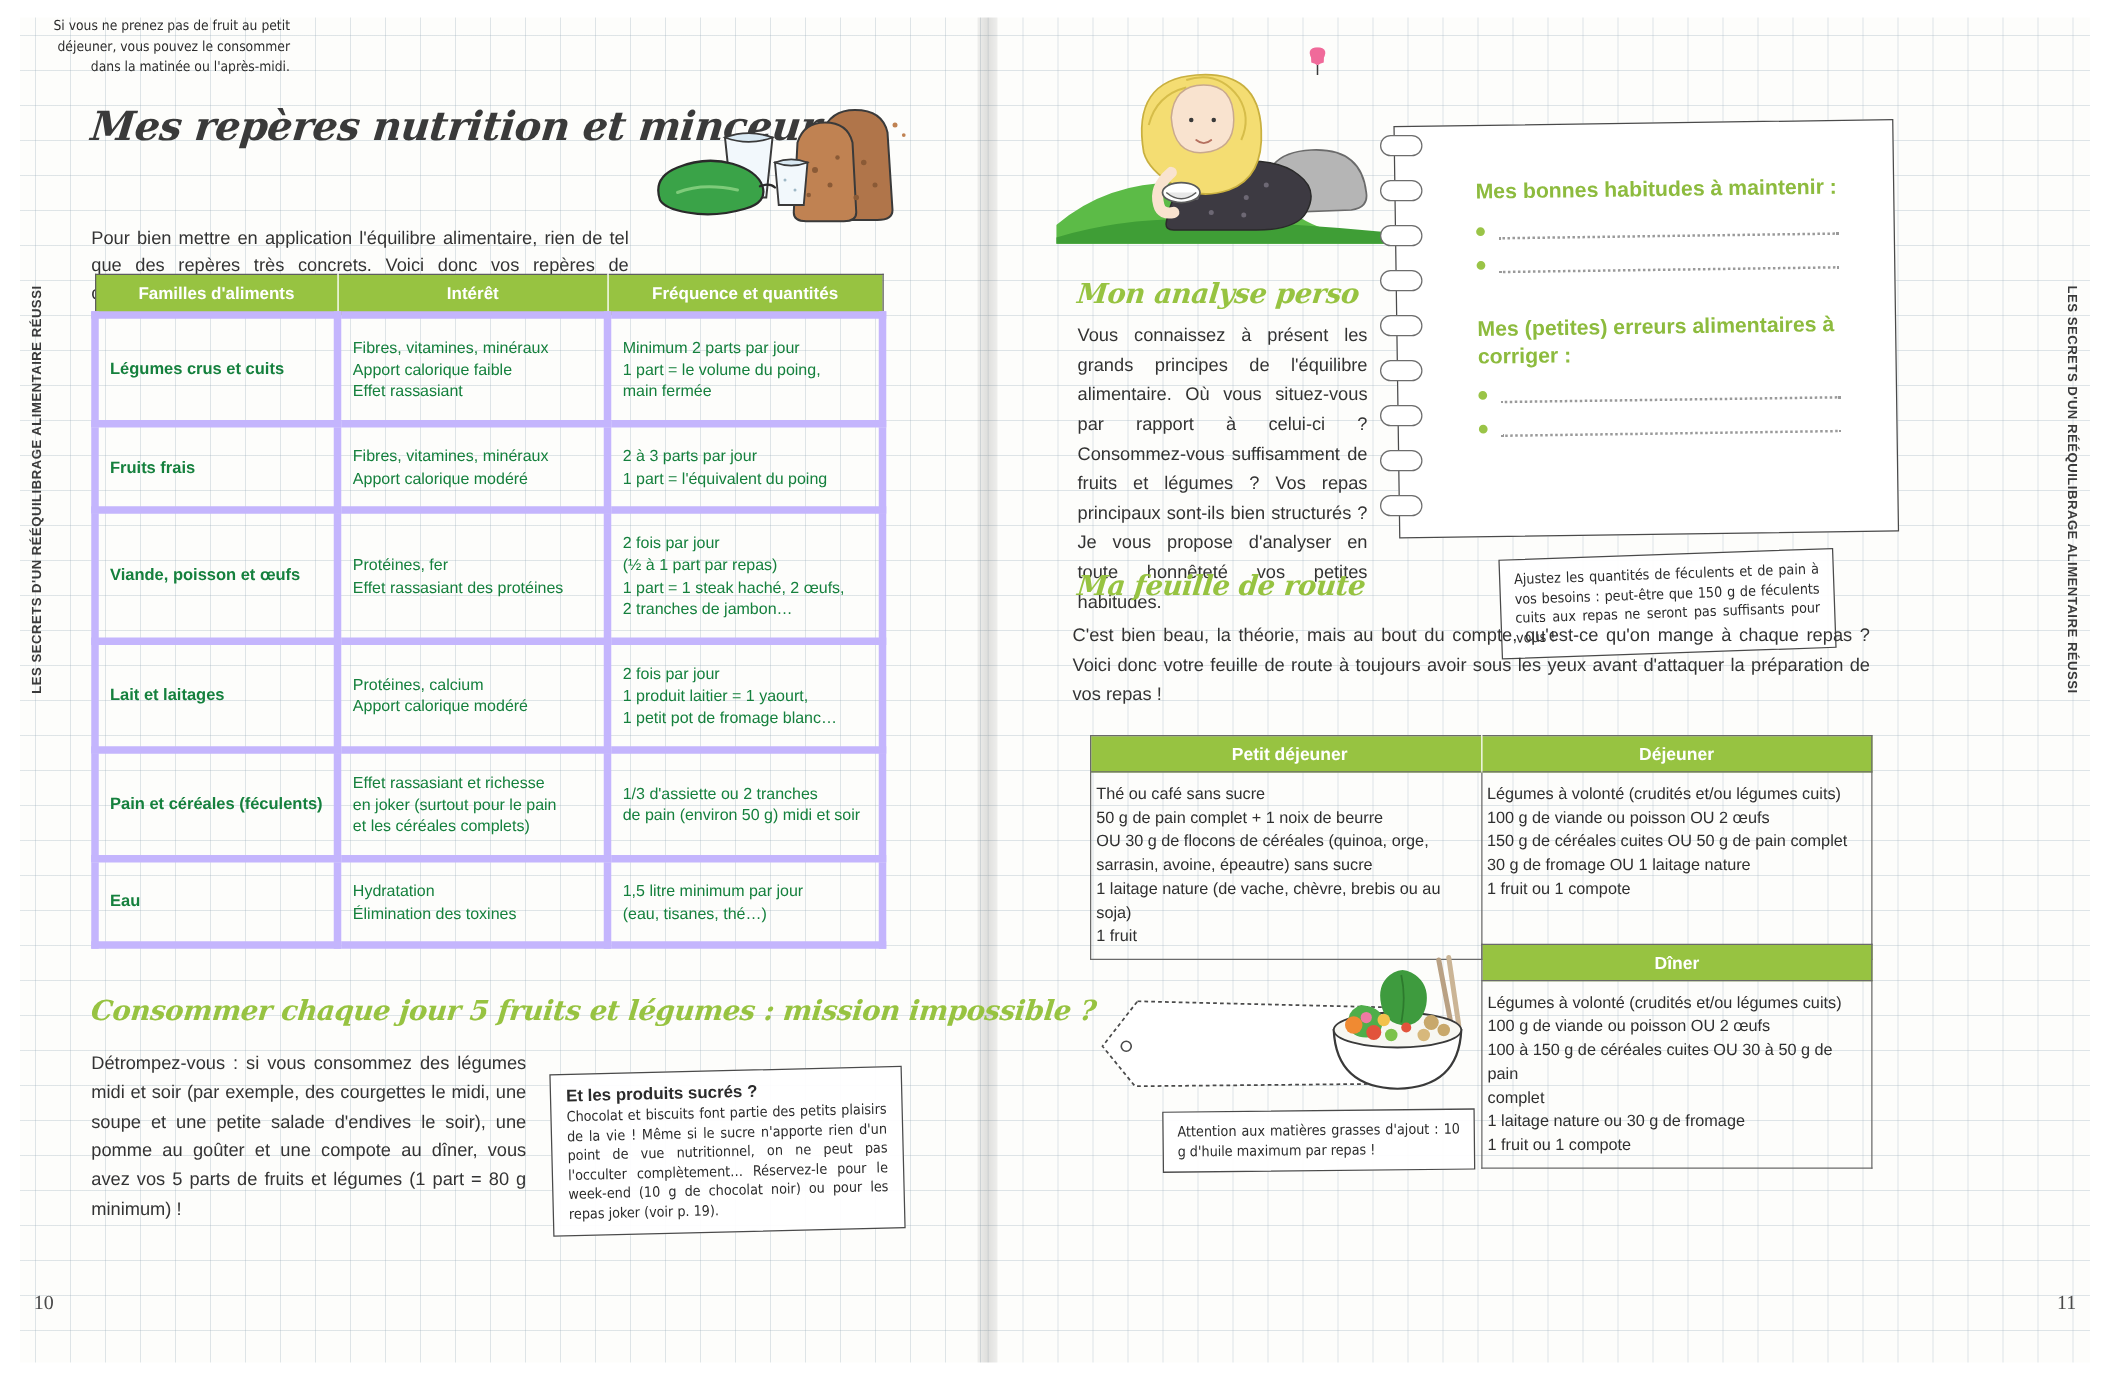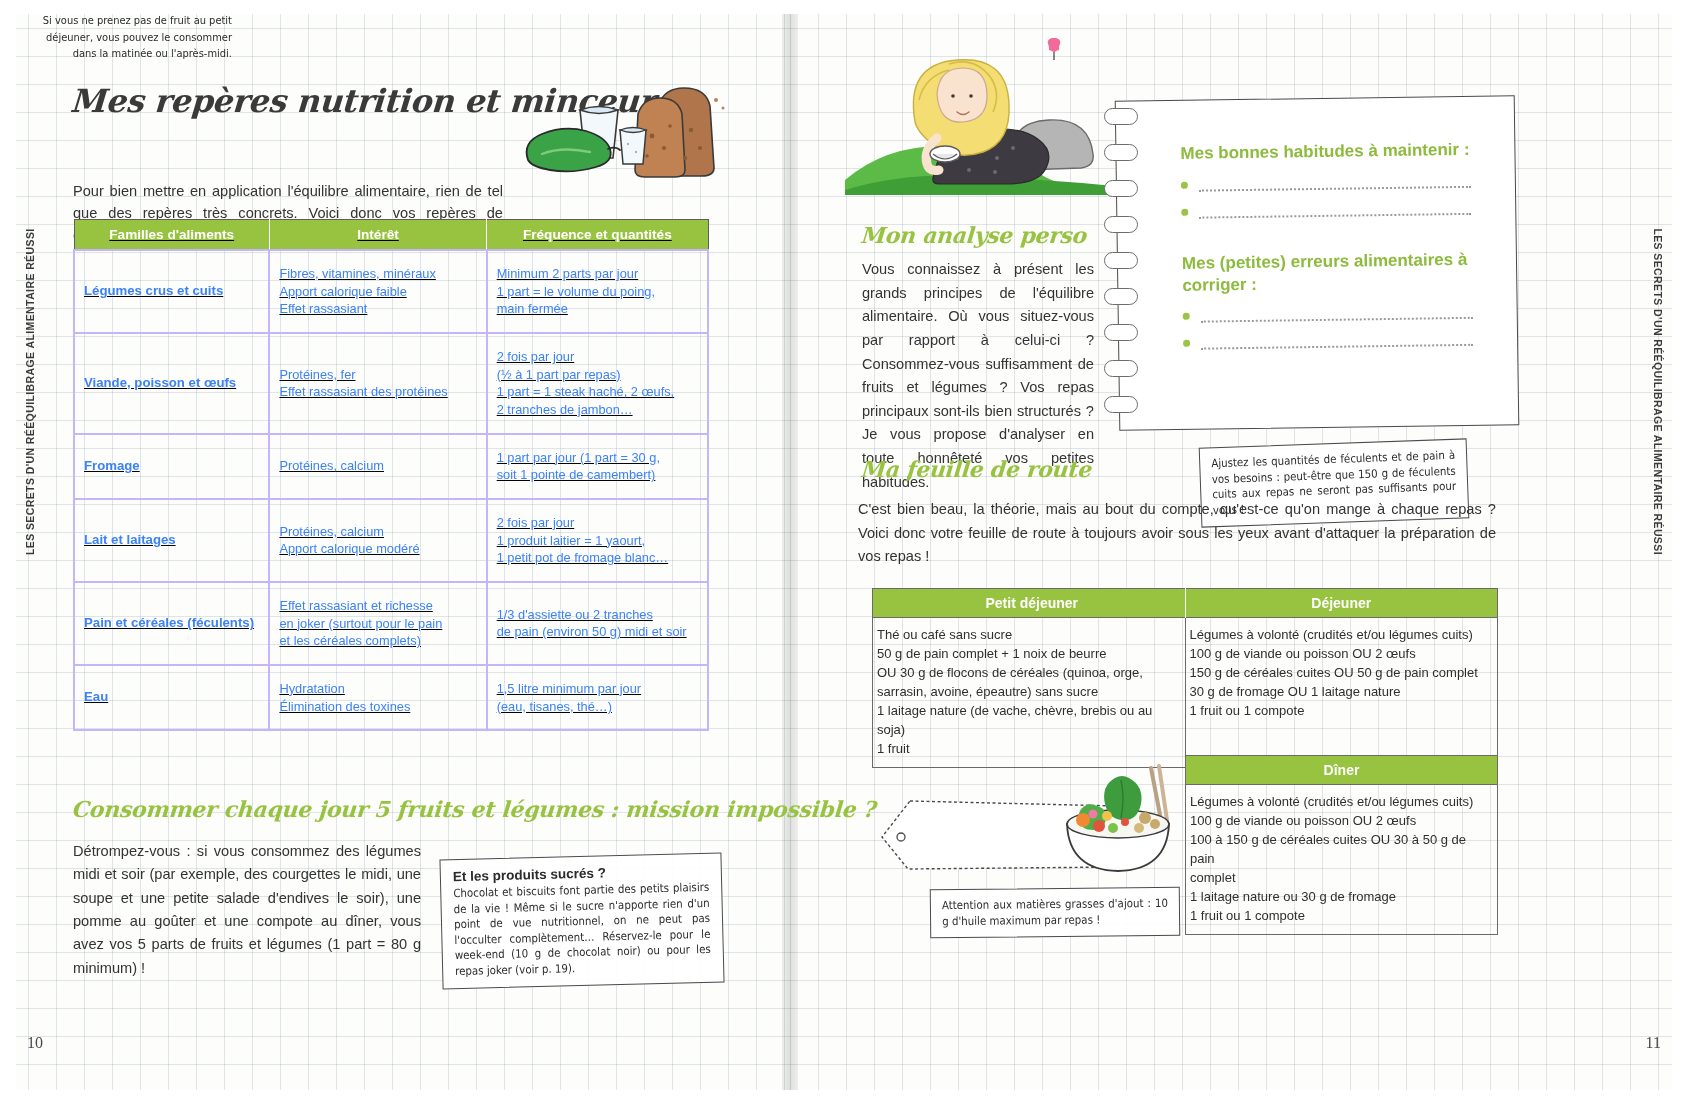--- a/index.html
+++ b/index.html
@@ -106,39 +106,38 @@
     text-align: justify;
   }
 
   
   .nut-table {
     position: absolute;
     left: 73px; top: 219px;
     width: 636px;
     border-collapse: collapse;
     border: 1.6px solid #5e5e5e;
-    text-decoration: underline;
   }
   .nut-table th {
     background: #97c341;
     color: #ffffff;
     font-size: 13.6px;
     font-weight: bold;
     padding: 7px 4px;
     text-align: center;
     border-right: 1px solid #ffffff;
   }
   .nut-table th:last-child { border-right: none; }
   .nut-table td {
-    border: 2px solid #c4b5fd;
+    border: 6px solid #c4b5fd;
     padding: 14px 9px;
     vertical-align: middle;
     font-size: 12.8px;
     line-height: 1.38;
-    color: #3b82f6;
+    color: #15803d;
   }
   .nut-table td.fam {
     font-weight: bold;
     font-size: 13.2px;
     width: 196px;
   }
   .nut-table td.interet { width: 218px; }
   .nut-table td.freq { width: 222px; }
   .cell-line { display: block; }
 
@@ -326,40 +325,41 @@
           <span class="cell-line">Apport calorique faible</span>
           <span class="cell-line">Effet rassasiant</span>
         </td>
         <td class="freq">
           <span class="cell-line">Minimum 2 parts par jour</span>
           <span class="cell-line">1 part = le volume du poing,</span>
           <span class="cell-line">main fermée</span>
         </td>
       </tr>
       <tr>
+        <td class="fam">Fruits frais</td>
+        <td class="interet">
+          <span class="cell-line">Fibres, vitamines, minéraux</span>
+          <span class="cell-line">Apport calorique modéré</span>
+        </td>
+        <td class="freq">
+          <span class="cell-line">2 à 3 parts par jour</span>
+          <span class="cell-line">1 part = l'équivalent du poing</span>
+        </td>
+      </tr>
+      <tr>
         <td class="fam">Viande, poisson et œufs</td>
         <td class="interet">
           <span class="cell-line">Protéines, fer</span>
           <span class="cell-line">Effet rassasiant des protéines</span>
         </td>
         <td class="freq">
           <span class="cell-line">2 fois par jour</span>
           <span class="cell-line">(½ à 1 part par repas)</span>
           <span class="cell-line">1 part = 1 steak haché, 2 œufs,</span>
           <span class="cell-line">2 tranches de jambon…</span>
-        </td>
-      </tr>
-      <tr>
-        <td class="fam">Fromage</td>
-        <td class="interet">
-          <span class="cell-line">Protéines, calcium</span>
-        </td>
-        <td class="freq">
-          <span class="cell-line">1 part par jour (1 part = 30 g,</span>
-          <span class="cell-line">soit 1 pointe de camembert)</span>
         </td>
       </tr>
       <tr>
         <td class="fam">Lait et laitages</td>
         <td class="interet">
           <span class="cell-line">Protéines, calcium</span>
           <span class="cell-line">Apport calorique modéré</span>
         </td>
         <td class="freq">
           <span class="cell-line">2 fois par jour</span>

